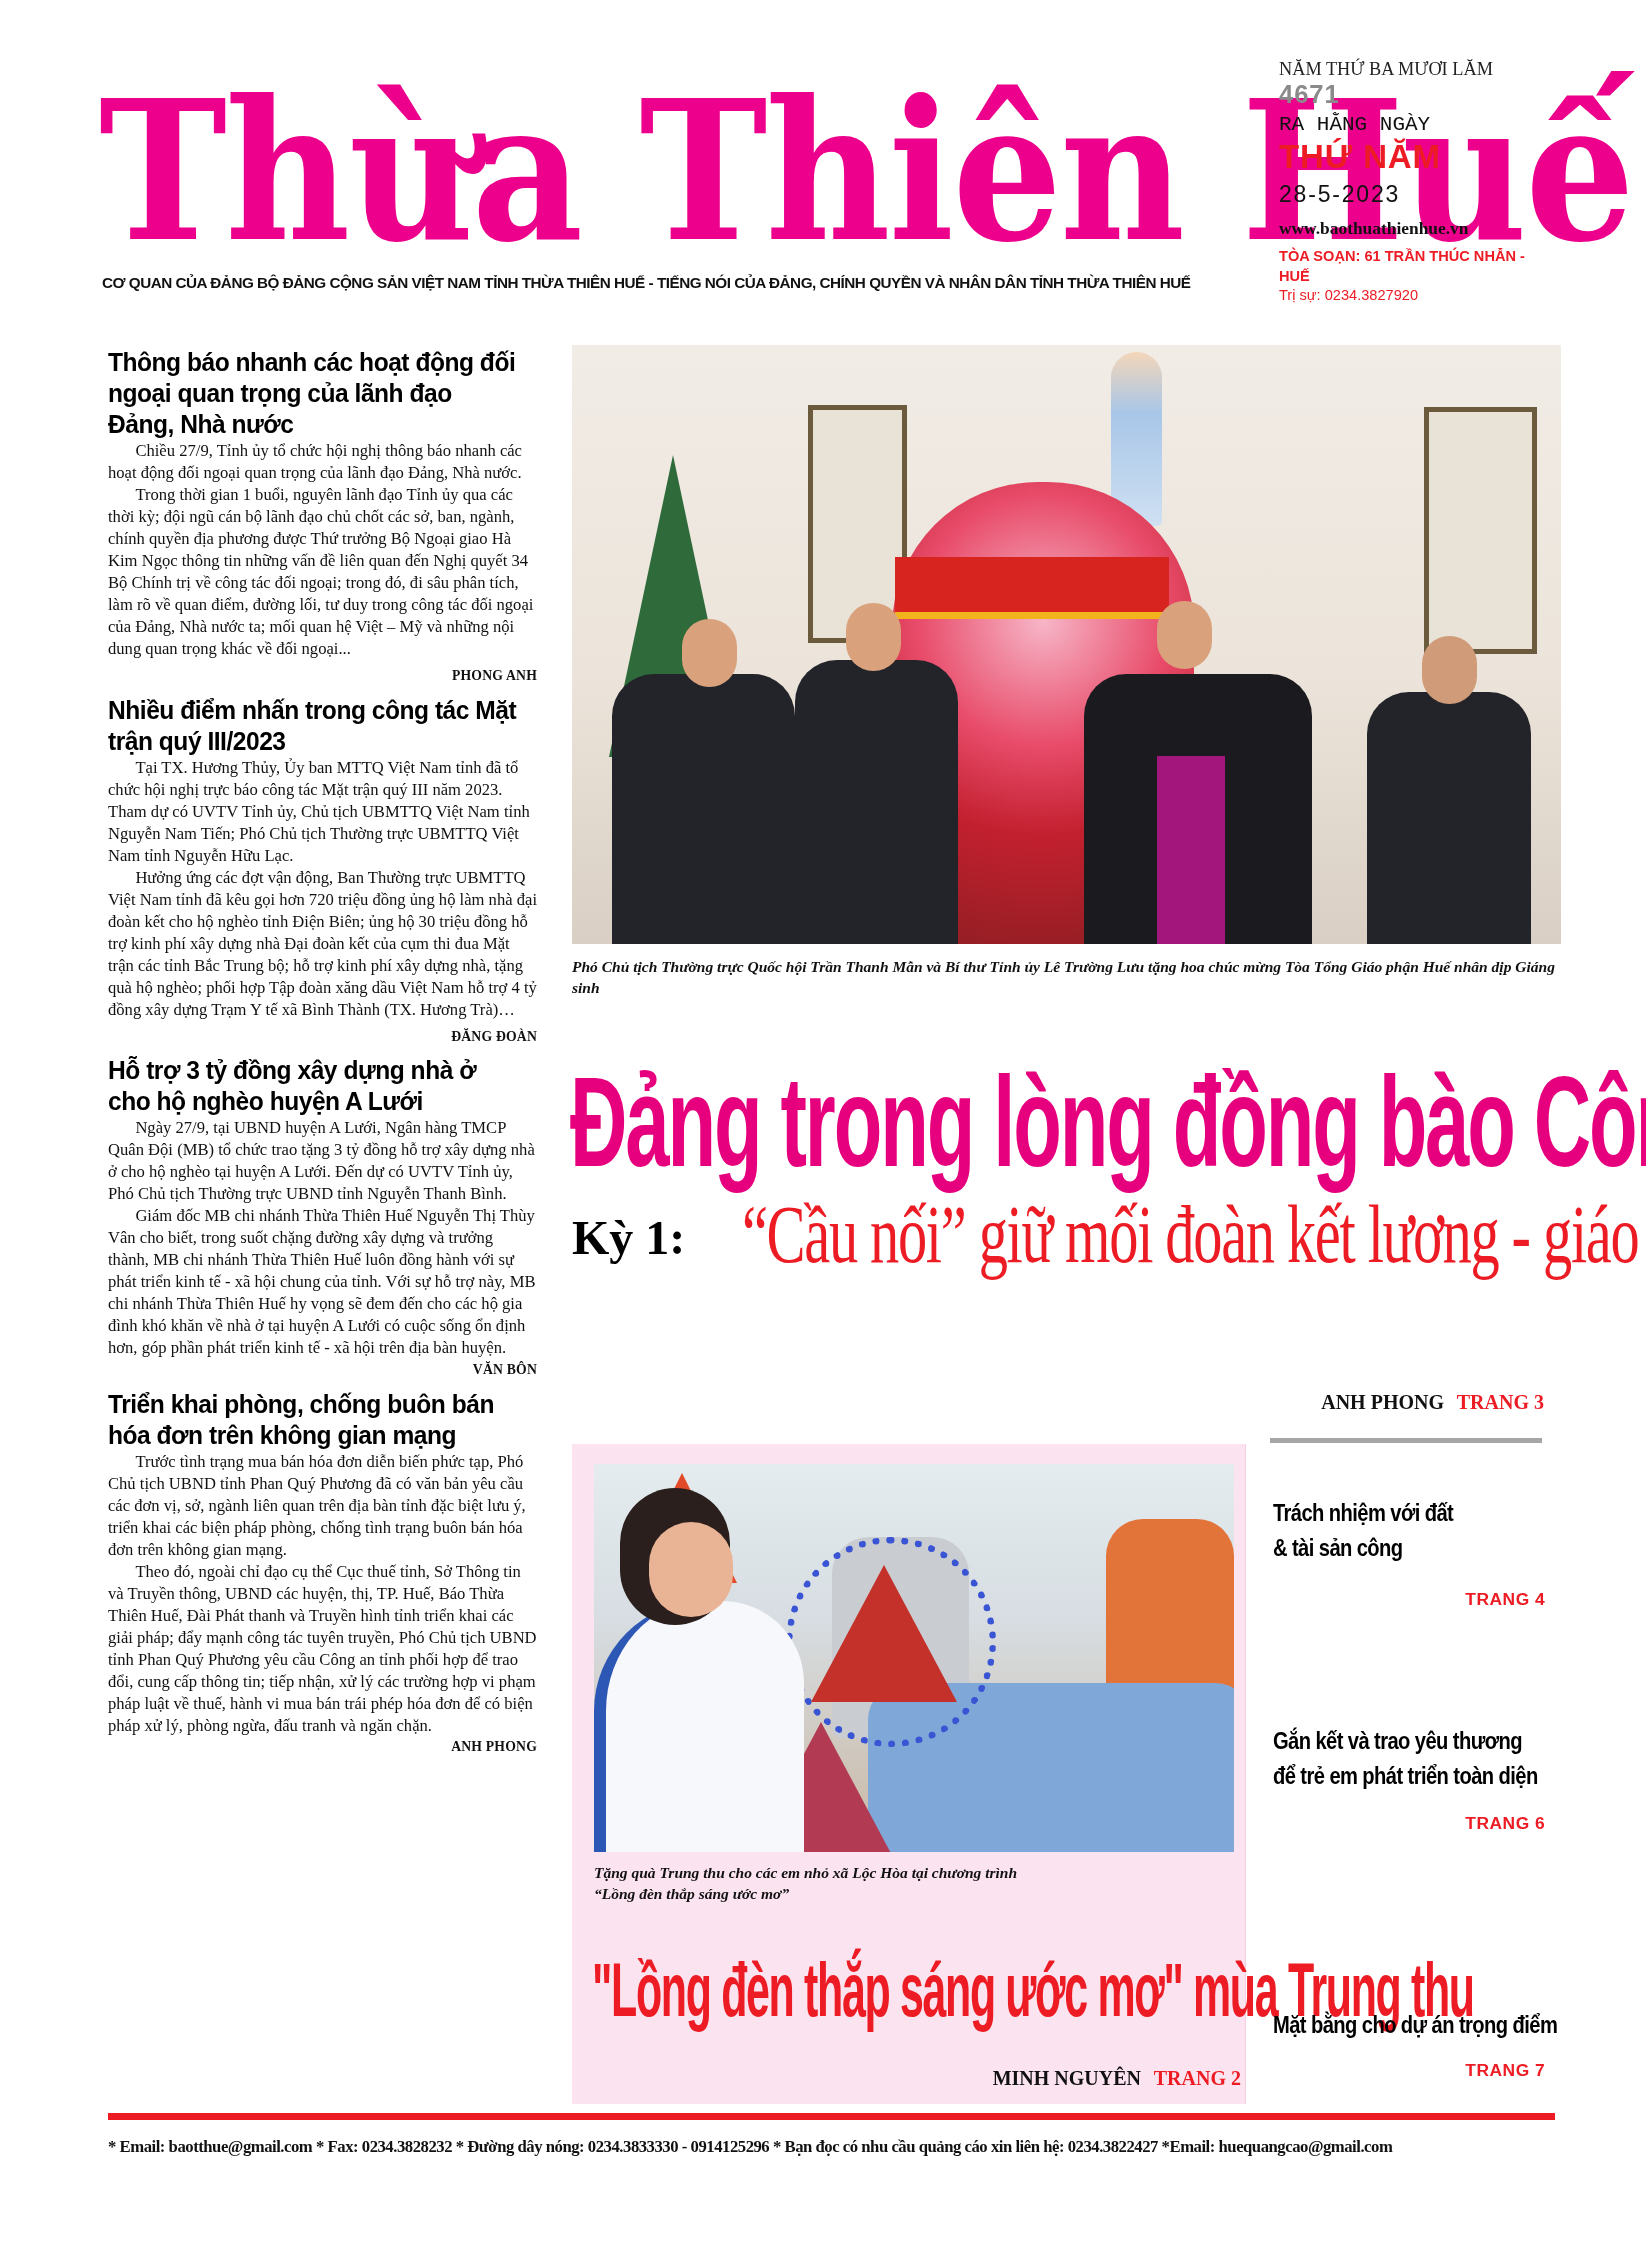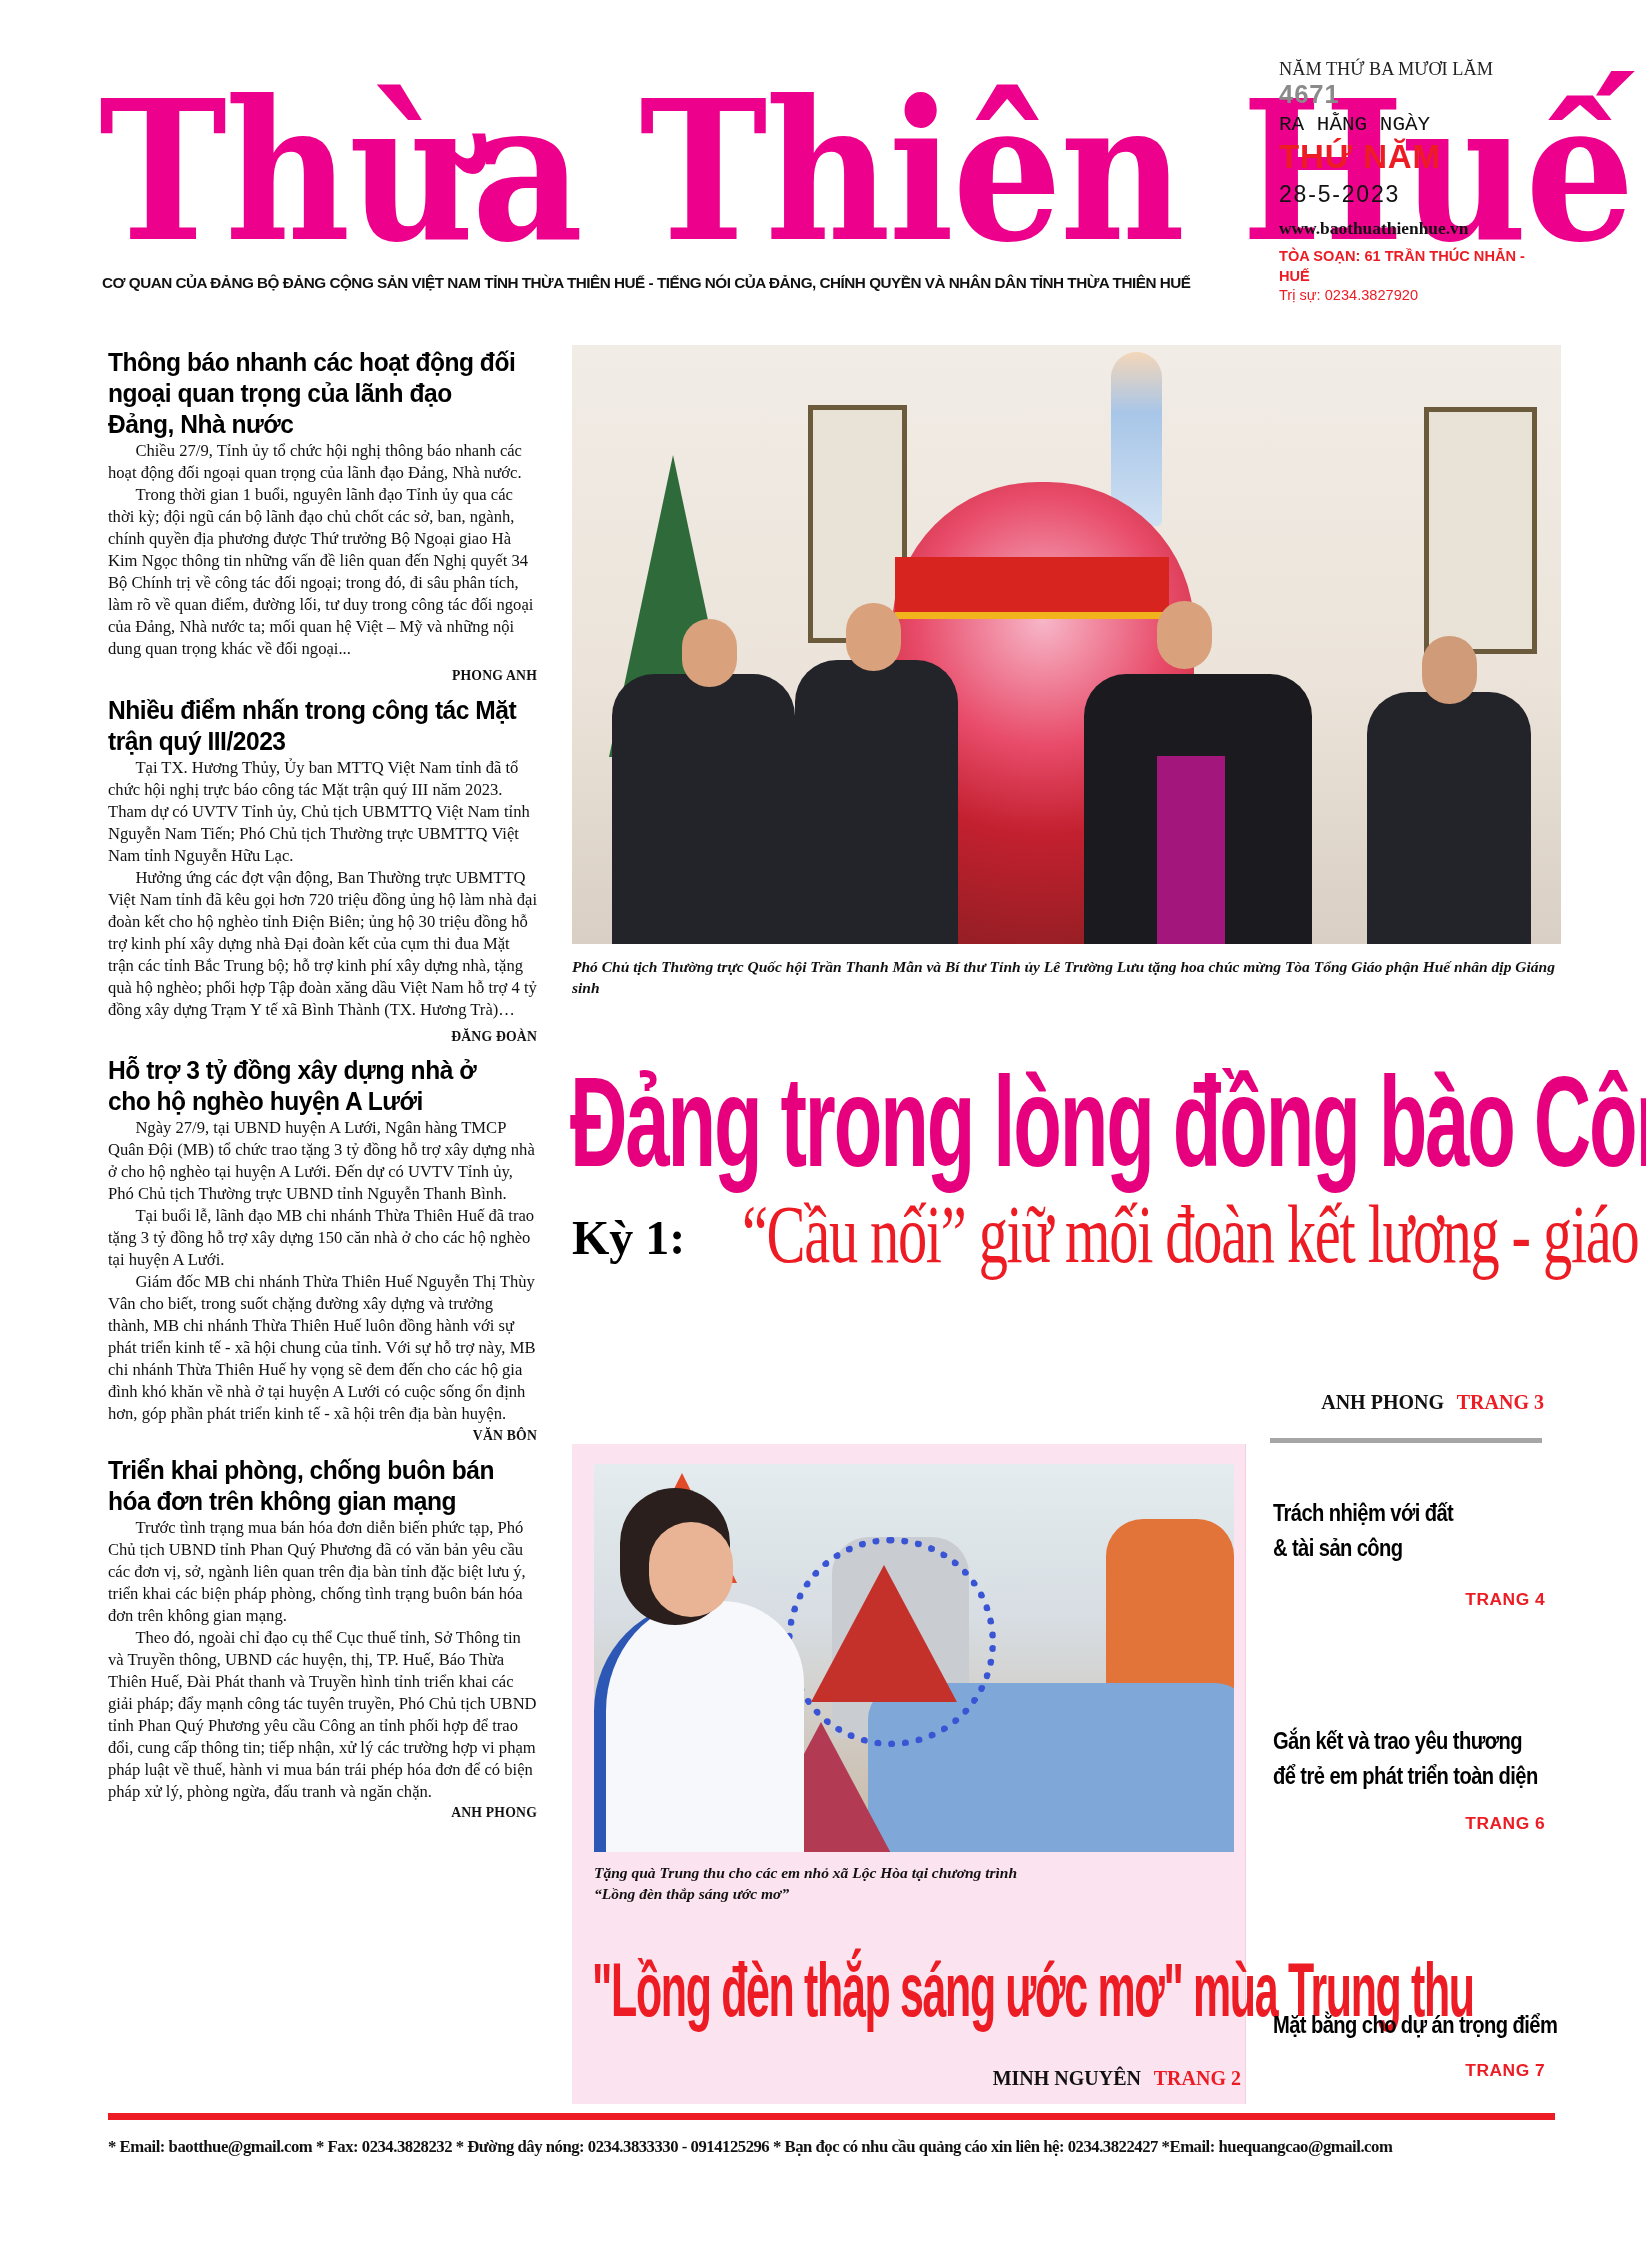--- a/index.html
+++ b/index.html
@@ -178,21 +178,20 @@
       <p>Tại TX. Hương Thủy, Ủy ban MTTQ Việt Nam tỉnh đã tổ chức hội nghị trực báo công tác Mặt trận quý III năm 2023. Tham dự có UVTV Tỉnh ủy, Chủ tịch UBMTTQ Việt Nam tỉnh Nguyễn Nam Tiến; Phó Chủ tịch Thường trực UBMTTQ Việt Nam tỉnh Nguyễn Hữu Lạc.</p>
       <p>Hưởng ứng các đợt vận động, Ban Thường trực UBMTTQ Việt Nam tỉnh đã kêu gọi hơn 720 triệu đồng ủng hộ làm nhà đại đoàn kết cho hộ nghèo tỉnh Điện Biên; ủng hộ 30 triệu đồng hỗ trợ kinh phí xây dựng nhà Đại đoàn kết của cụm thi đua Mặt trận các tỉnh Bắc Trung bộ; hỗ trợ kinh phí xây dựng nhà, tặng quà hộ nghèo; phối hợp Tập đoàn xăng dầu Việt Nam hỗ trợ 4 tỷ đồng xây dựng Trạm Y tế xã Bình Thành (TX. Hương Trà)…</p>
     </div>
     <div class="brief-byline">ĐĂNG ĐOÀN</div>
   </div>
 
   <div class="brief">
     <div class="brief-title">Hỗ trợ 3 tỷ đồng xây dựng nhà ở cho hộ nghèo huyện A Lưới</div>
     <div class="brief-body">
       <p>Ngày 27/9, tại UBND huyện A Lưới, Ngân hàng TMCP Quân Đội (MB) tổ chức trao tặng 3 tỷ đồng hỗ trợ xây dựng nhà ở cho hộ nghèo tại huyện A Lưới. Đến dự có UVTV Tỉnh ủy, Phó Chủ tịch Thường trực UBND tỉnh Nguyễn Thanh Bình.</p>
-      <p>Tại buổi lễ, lãnh đạo MB chi nhánh Thừa Thiên Huế đã trao tặng 3 tỷ đồng hỗ trợ xây dựng 150 căn nhà ở cho các hộ nghèo tại huyện A Lưới.</p>
       <p>Giám đốc MB chi nhánh Thừa Thiên Huế Nguyễn Thị Thùy Vân cho biết, trong suốt chặng đường xây dựng và trưởng thành, MB chi nhánh Thừa Thiên Huế luôn đồng hành với sự phát triển kinh tế - xã hội chung của tỉnh. Với sự hỗ trợ này, MB chi nhánh Thừa Thiên Huế hy vọng sẽ đem đến cho các hộ gia đình  khó khăn về nhà ở tại huyện A Lưới có cuộc sống ổn định hơn, góp phần phát triển kinh tế - xã hội trên địa bàn huyện.</p>
     </div>
     <div class="brief-byline" style="margin-top:1.8px">VĂN BÔN</div>
   </div>
 
   <div class="brief">
     <div class="brief-title">Triển khai phòng, chống buôn bán hóa đơn trên không gian mạng</div>
     <div class="brief-body">
       <p>Trước tình trạng mua bán hóa đơn diễn biến phức tạp, Phó Chủ tịch UBND tỉnh Phan Quý Phương đã có văn bản yêu cầu các đơn vị, sở, ngành liên quan trên địa bàn tỉnh đặc biệt lưu ý, triển khai các biện pháp phòng, chống tình trạng buôn bán hóa đơn trên không gian mạng.</p>
       <p>Theo đó, ngoài chỉ đạo cụ thể Cục thuế tỉnh, Sở Thông tin và Truyền thông, UBND các huyện, thị, TP. Huế, Báo Thừa Thiên Huế, Đài Phát thanh và Truyền hình tỉnh triển khai các giải pháp; đẩy mạnh công tác tuyên truyền, Phó Chủ tịch UBND tỉnh Phan Quý Phương yêu cầu Công an tỉnh phối hợp để trao đổi, cung cấp thông tin; tiếp nhận, xử lý các trường hợp vi phạm pháp luật về thuế, hành vi mua bán trái phép hóa đơn để có biện pháp xử lý, phòng ngừa, đấu tranh và ngăn chặn.</p>

